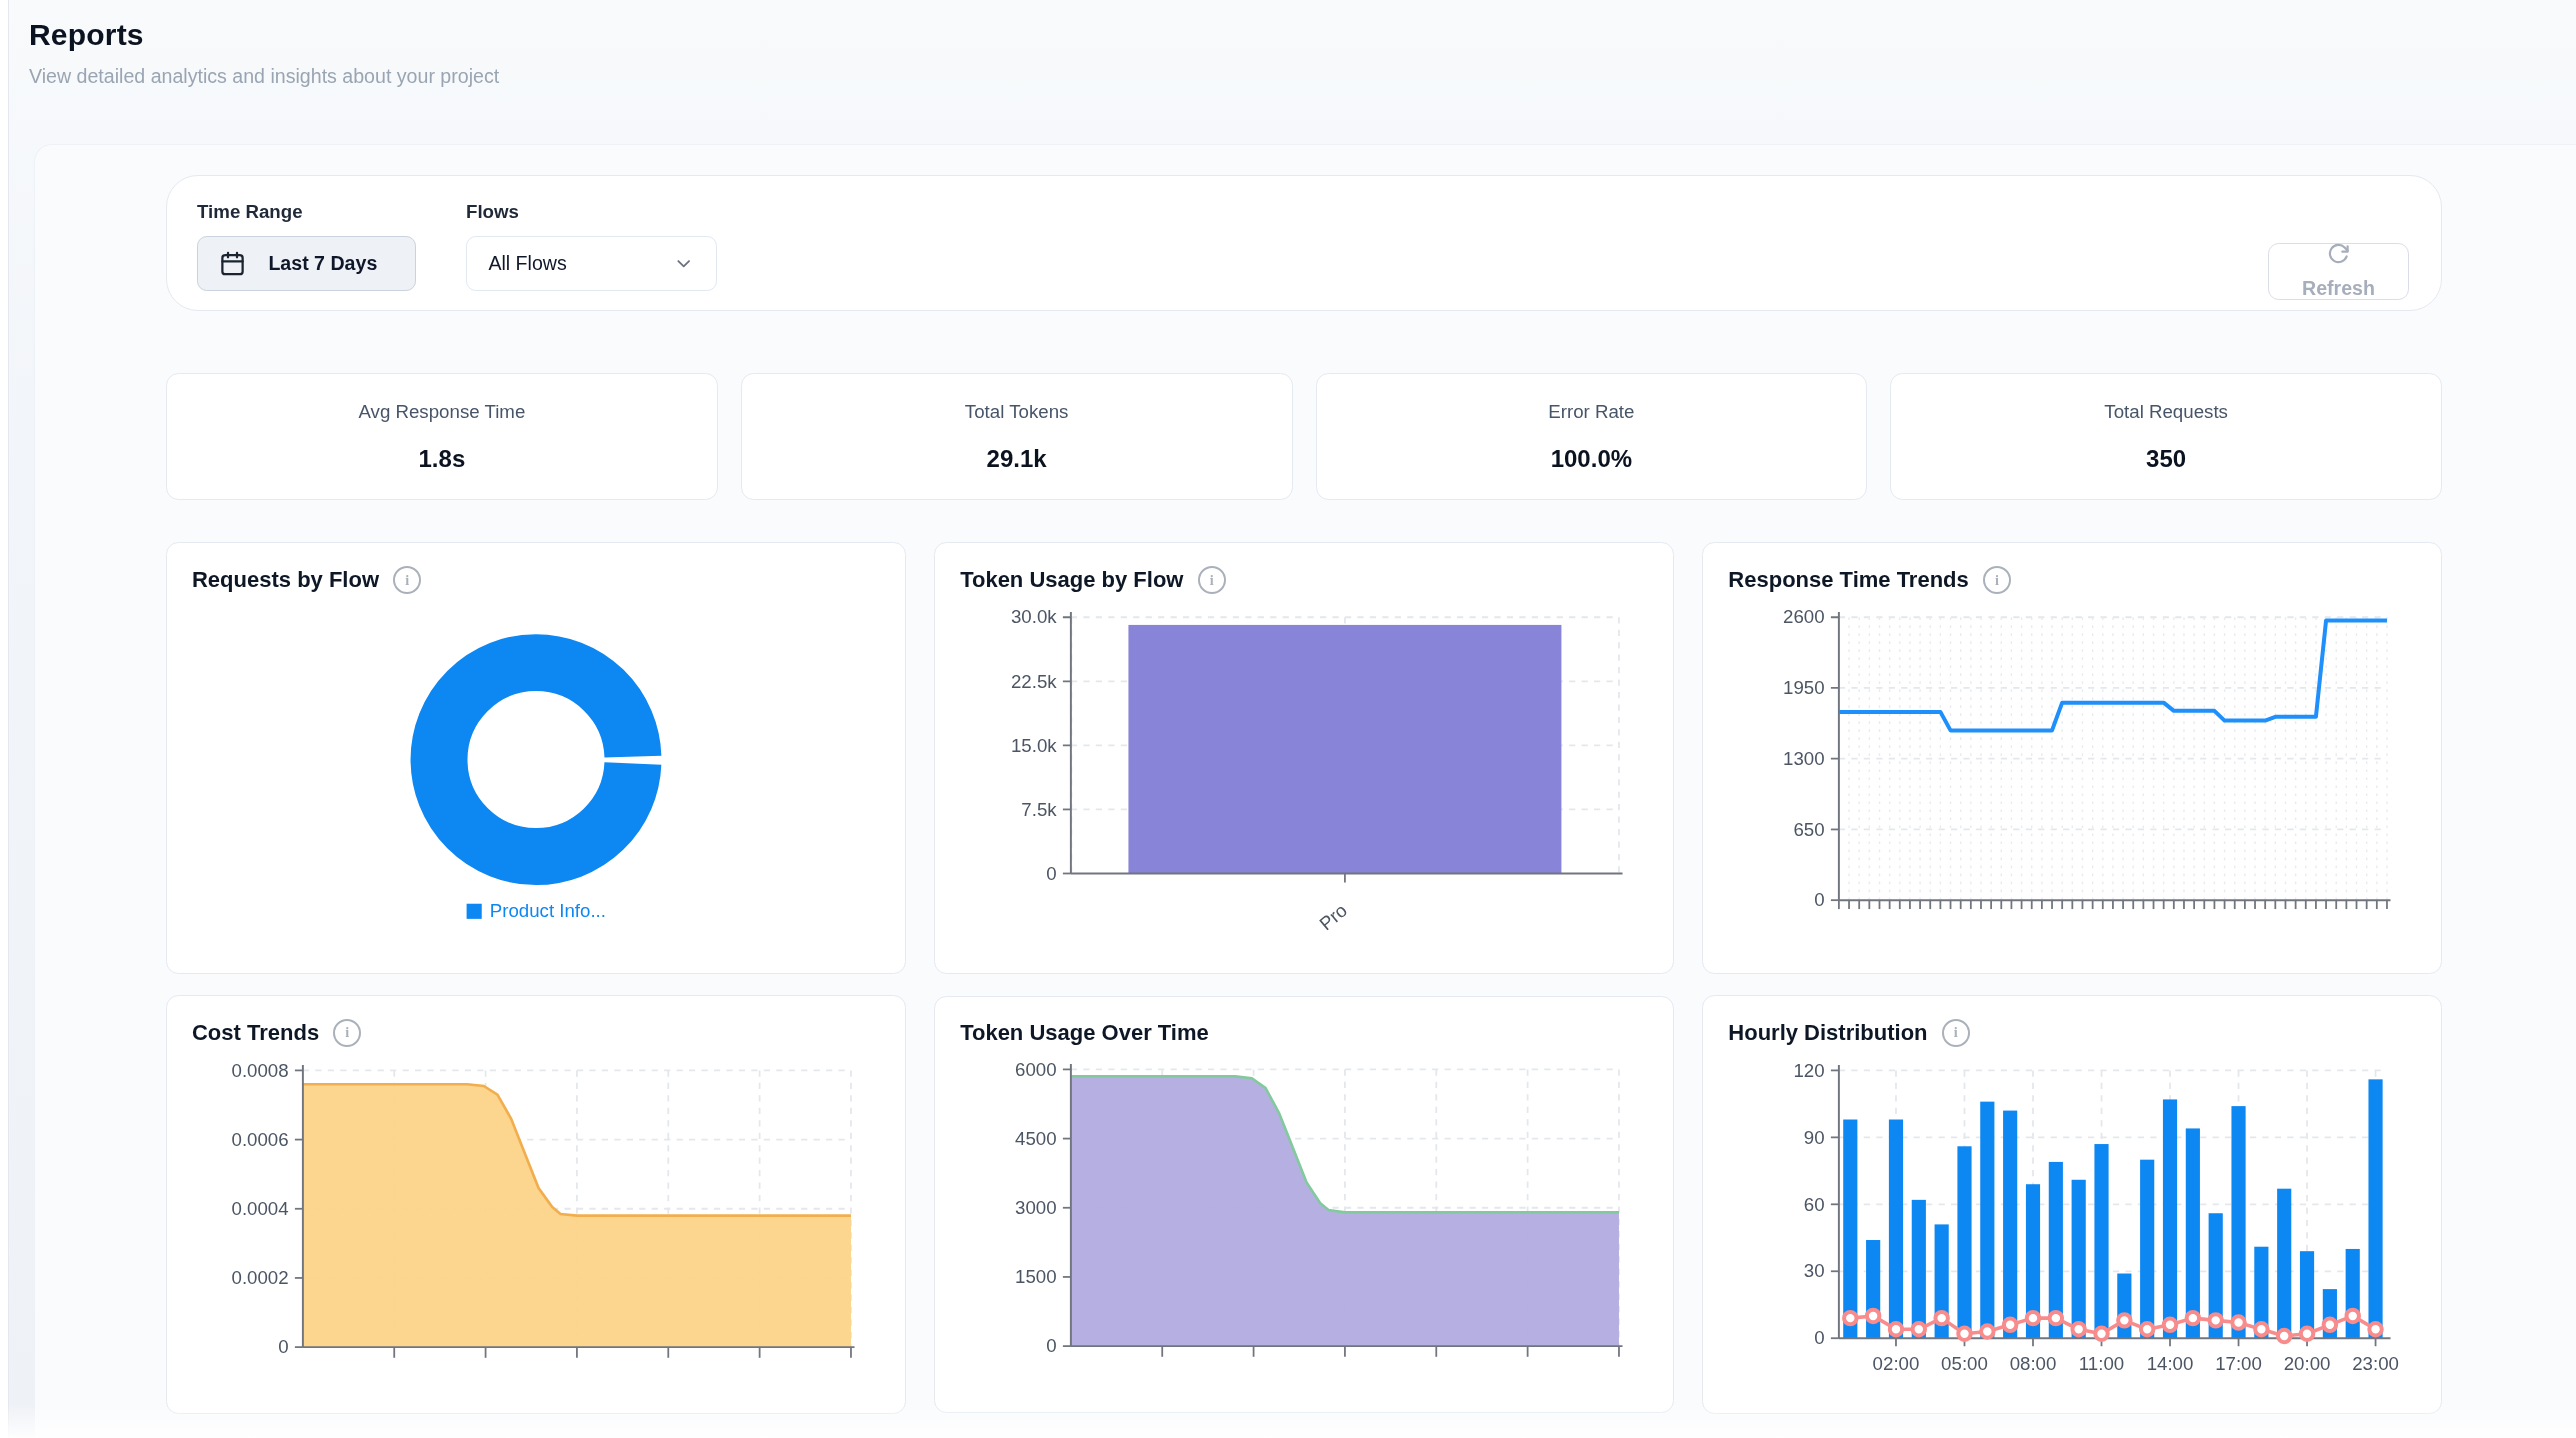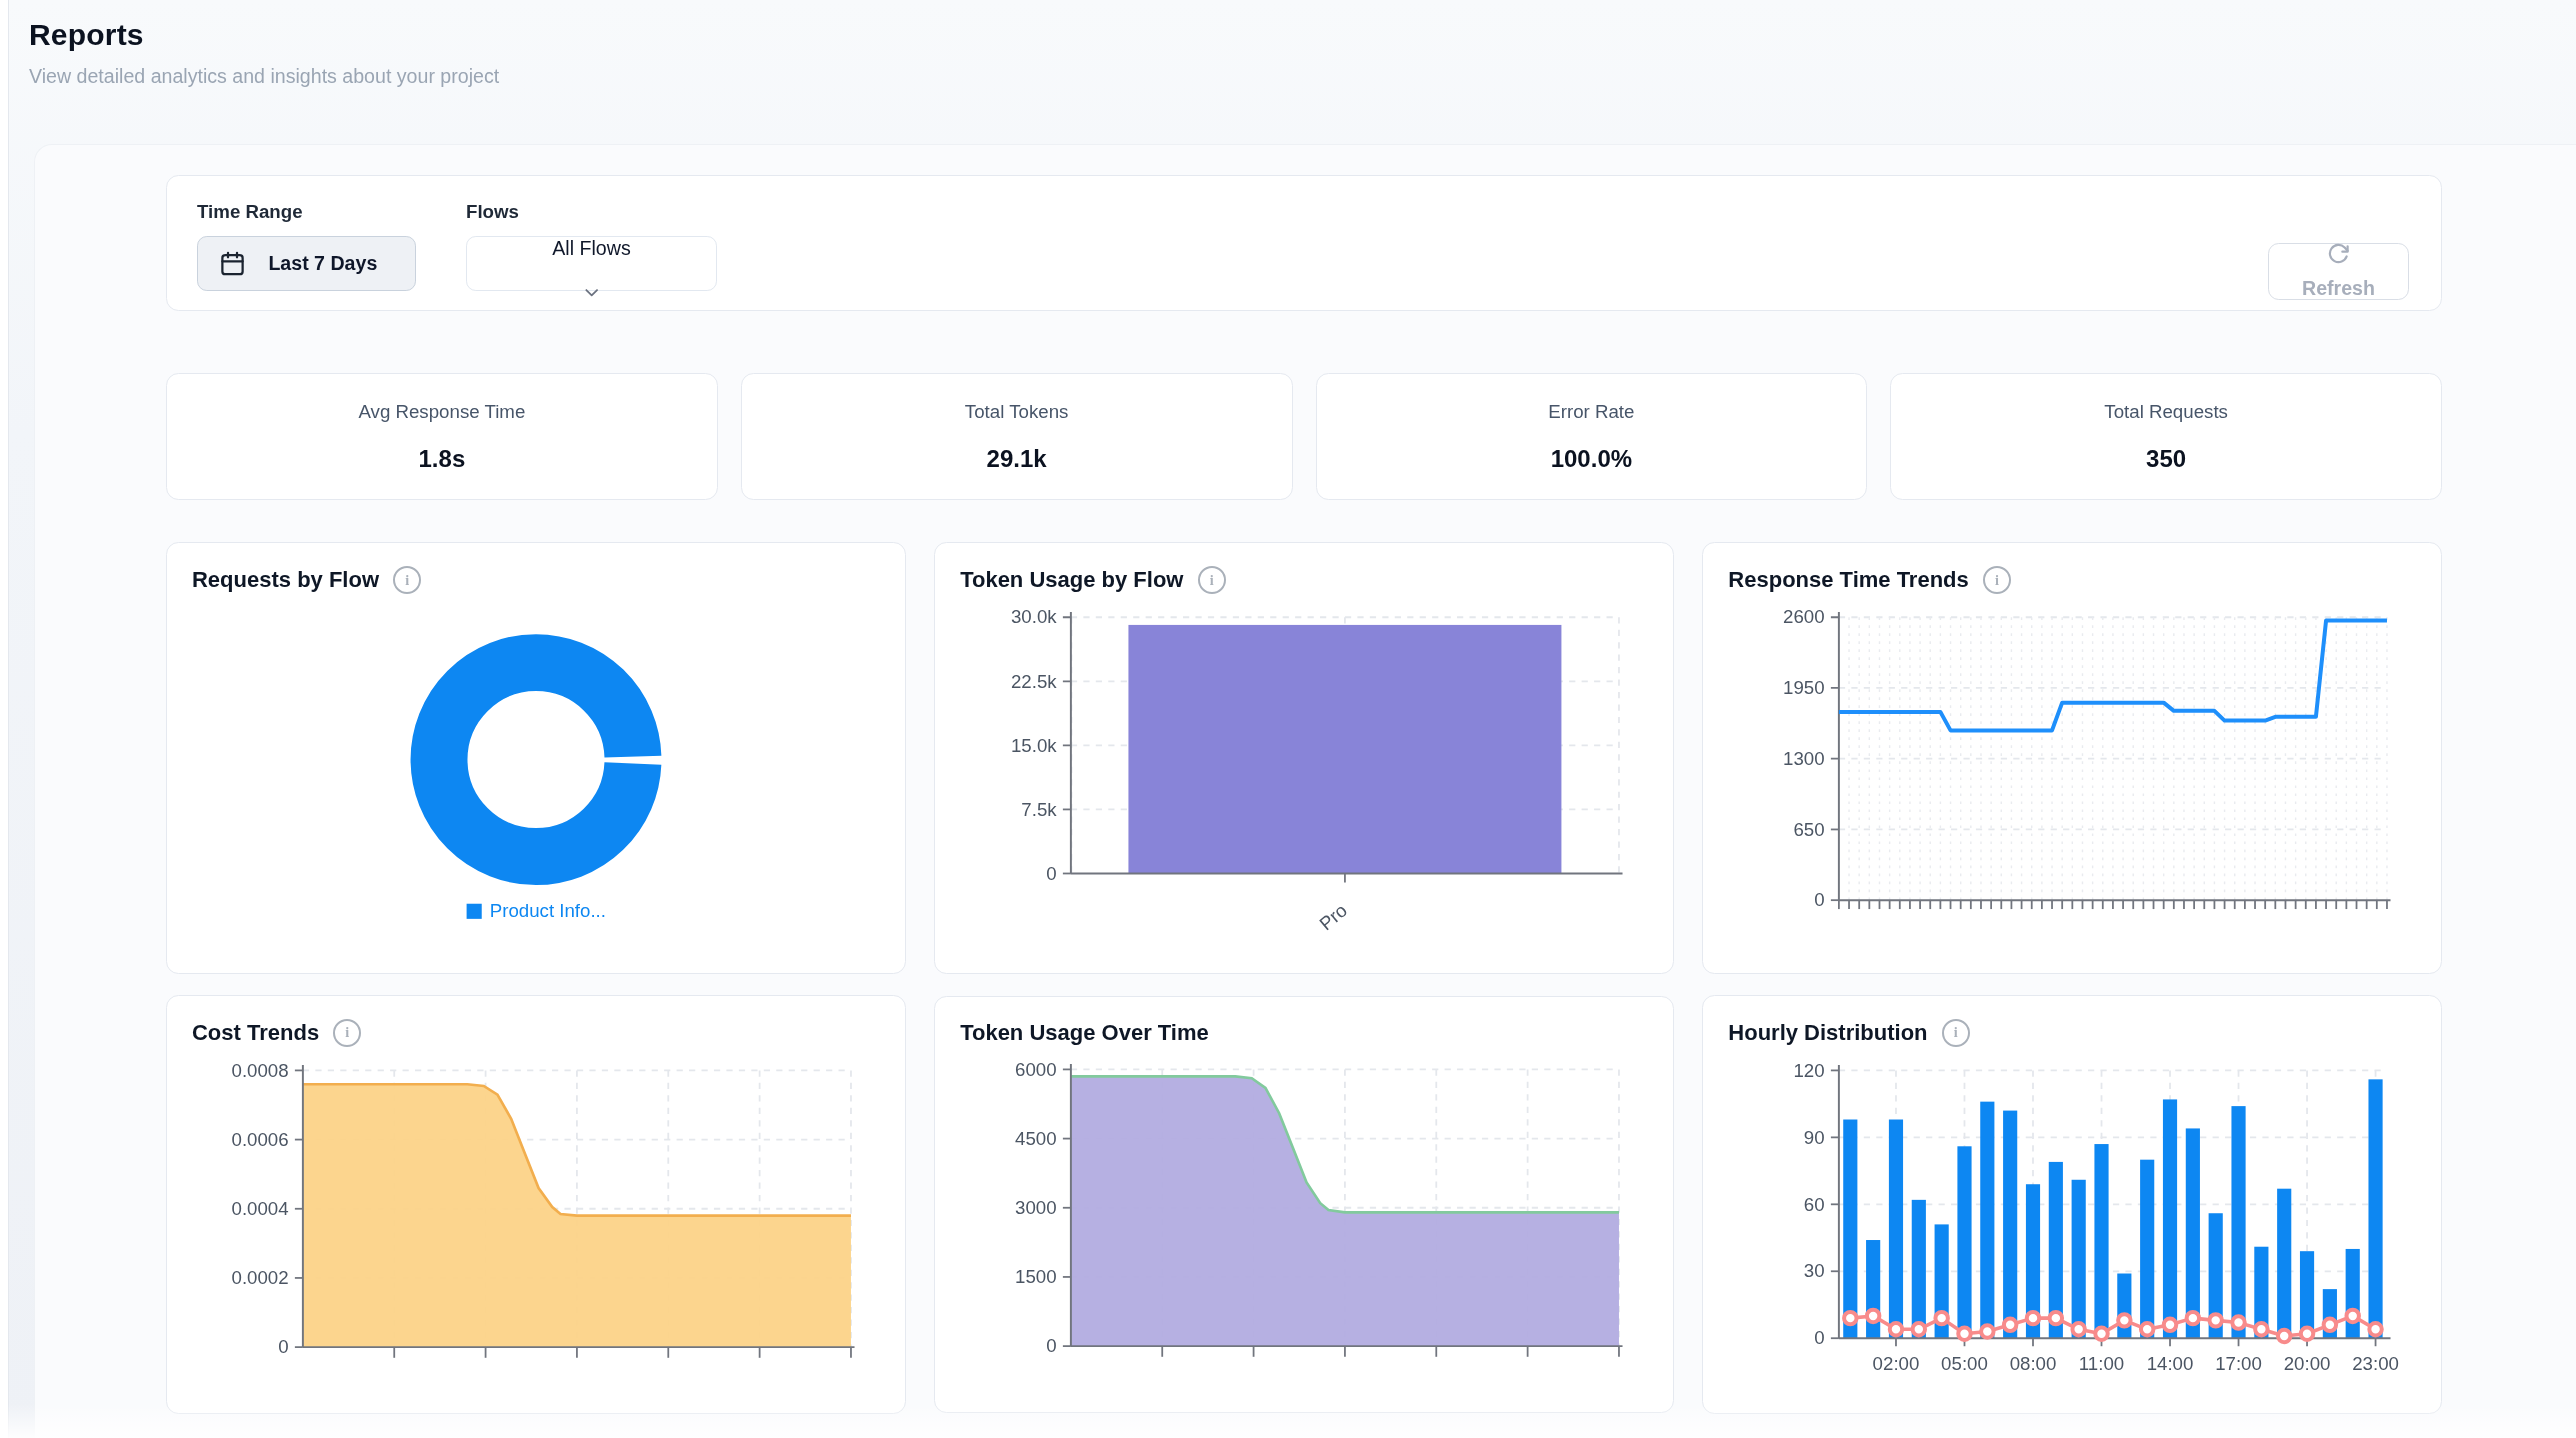--- a/index.html
+++ b/index.html
@@ -9,26 +9,26 @@
     background:linear-gradient(180deg,#f8fafc 0%,#f2f5f9 30%,#eef1f6 100%);
   }
   .left-sliver{position:absolute;left:0;top:0;width:8px;height:1438px;background:#ffffff;border-right:0.9px solid #e4e8ee;}
   .header{position:absolute;left:29px;top:18px;}
   .header h1{margin:0;font-size:30px;font-weight:700;color:#0b1220;letter-spacing:0.2px;}
   .header p{margin:12.5px 0 0 0;font-size:19.6px;color:#9aa5b3;}
   .panel{position:absolute;left:34px;top:144px;width:2542px;height:1294px;
     background:#fafbfd;border-top-left-radius:18px;border-top:0.9px solid #eef1f5;border-left:0.9px solid #eef1f5;}
   .card{background:#ffffff;border:0.9px solid #e5e9f0;border-radius:12.5px;box-sizing:border-box;}
   
-  .filterbar{position:absolute;left:166px;top:175px;width:2276px;height:136px;display:flex;align-items:flex-start;padding:25px 30px;gap:50px;}
+  .filterbar{position:absolute;left:166px;top:175px;width:2276px;height:136px;display:flex;align-items:flex-start;padding:25px 30px;gap:50px;border-radius:32px;}
   .fgroup{display:flex;flex-direction:column;gap:13.4px;}
   .flabel{font-size:18.7px;font-weight:600;color:#1f2937;}
   .control{height:55px;box-sizing:border-box;display:flex;align-items:center;gap:22px;border-radius:9.8px;font-size:19.6px;color:#0f172a;padding:0 21.4px;cursor:pointer;}
   .timebtn{background:#eef1f5;border:1.8px solid #c9d2dd;font-weight:600;min-width:219px;}
-  .flowsel{background:#ffffff;border:0.9px solid #e2e8f0;min-width:251px;justify-content:space-between;flex-direction:column;}
+  .flowsel{background:#ffffff;border:0.9px solid #e2e8f0;min-width:251px;justify-content:space-between;}
   .refreshbtn{position:absolute;right:32px;top:67px;height:55px;min-width:139px;background:#ffffff;border:0.9px solid #d9dee6;border-radius:10.7px;
     display:flex;align-items:center;justify-content:center;gap:10.7px;font-size:19.6px;font-weight:600;color:#a7aebb;cursor:pointer;flex-direction:column;}
   
   .stats{position:absolute;left:166px;top:373px;width:2276px;height:127px;display:flex;gap:23px;}
   .stat{flex:1;display:flex;flex-direction:column;align-items:center;justify-content:center;gap:22px;}
   .stat .slabel{font-size:18.7px;color:#475569;font-weight:500;}
   .stat .svalue{font-size:24px;font-weight:700;color:#0b1220;}
   
   .chartrow{position:absolute;left:166px;width:2276px;display:flex;gap:28.5px;align-items:center;}
   .row1{top:546px;height:424px;}

